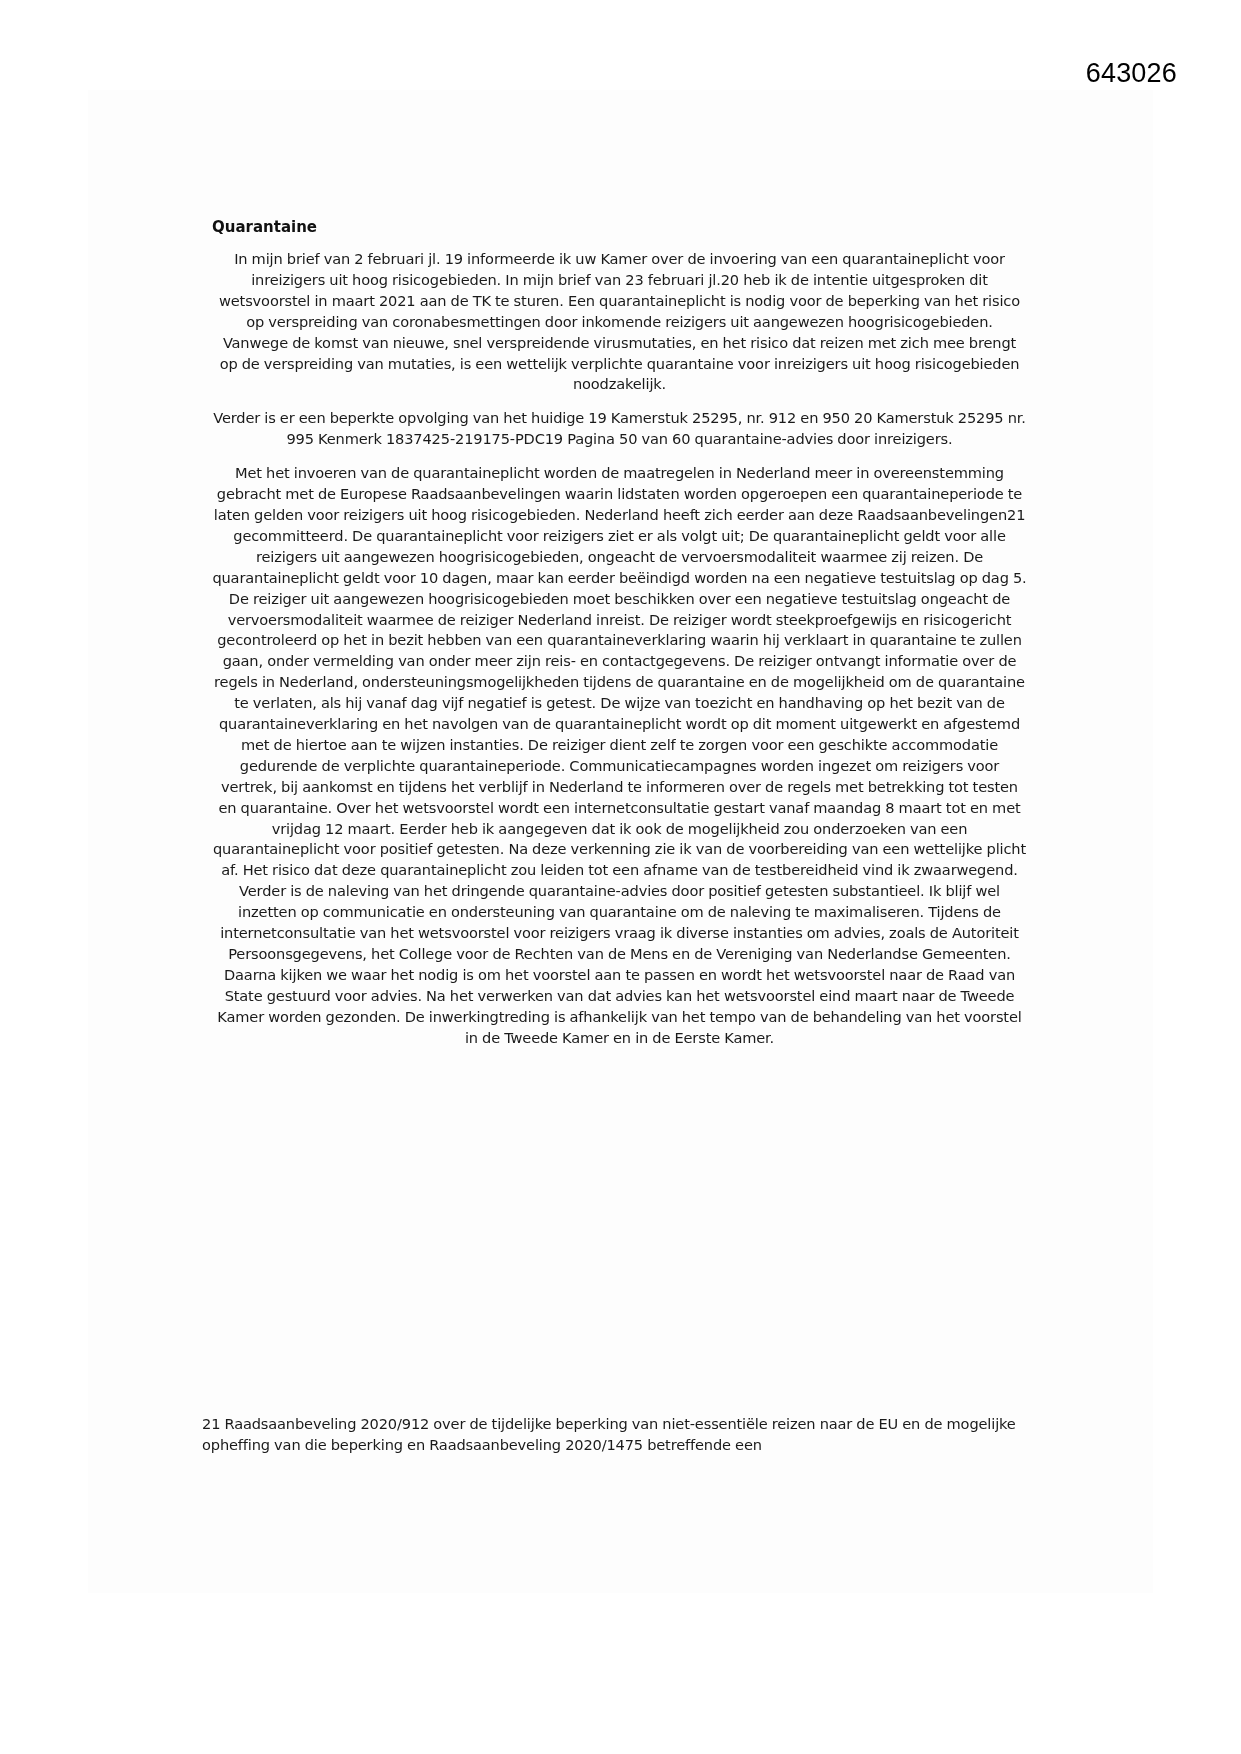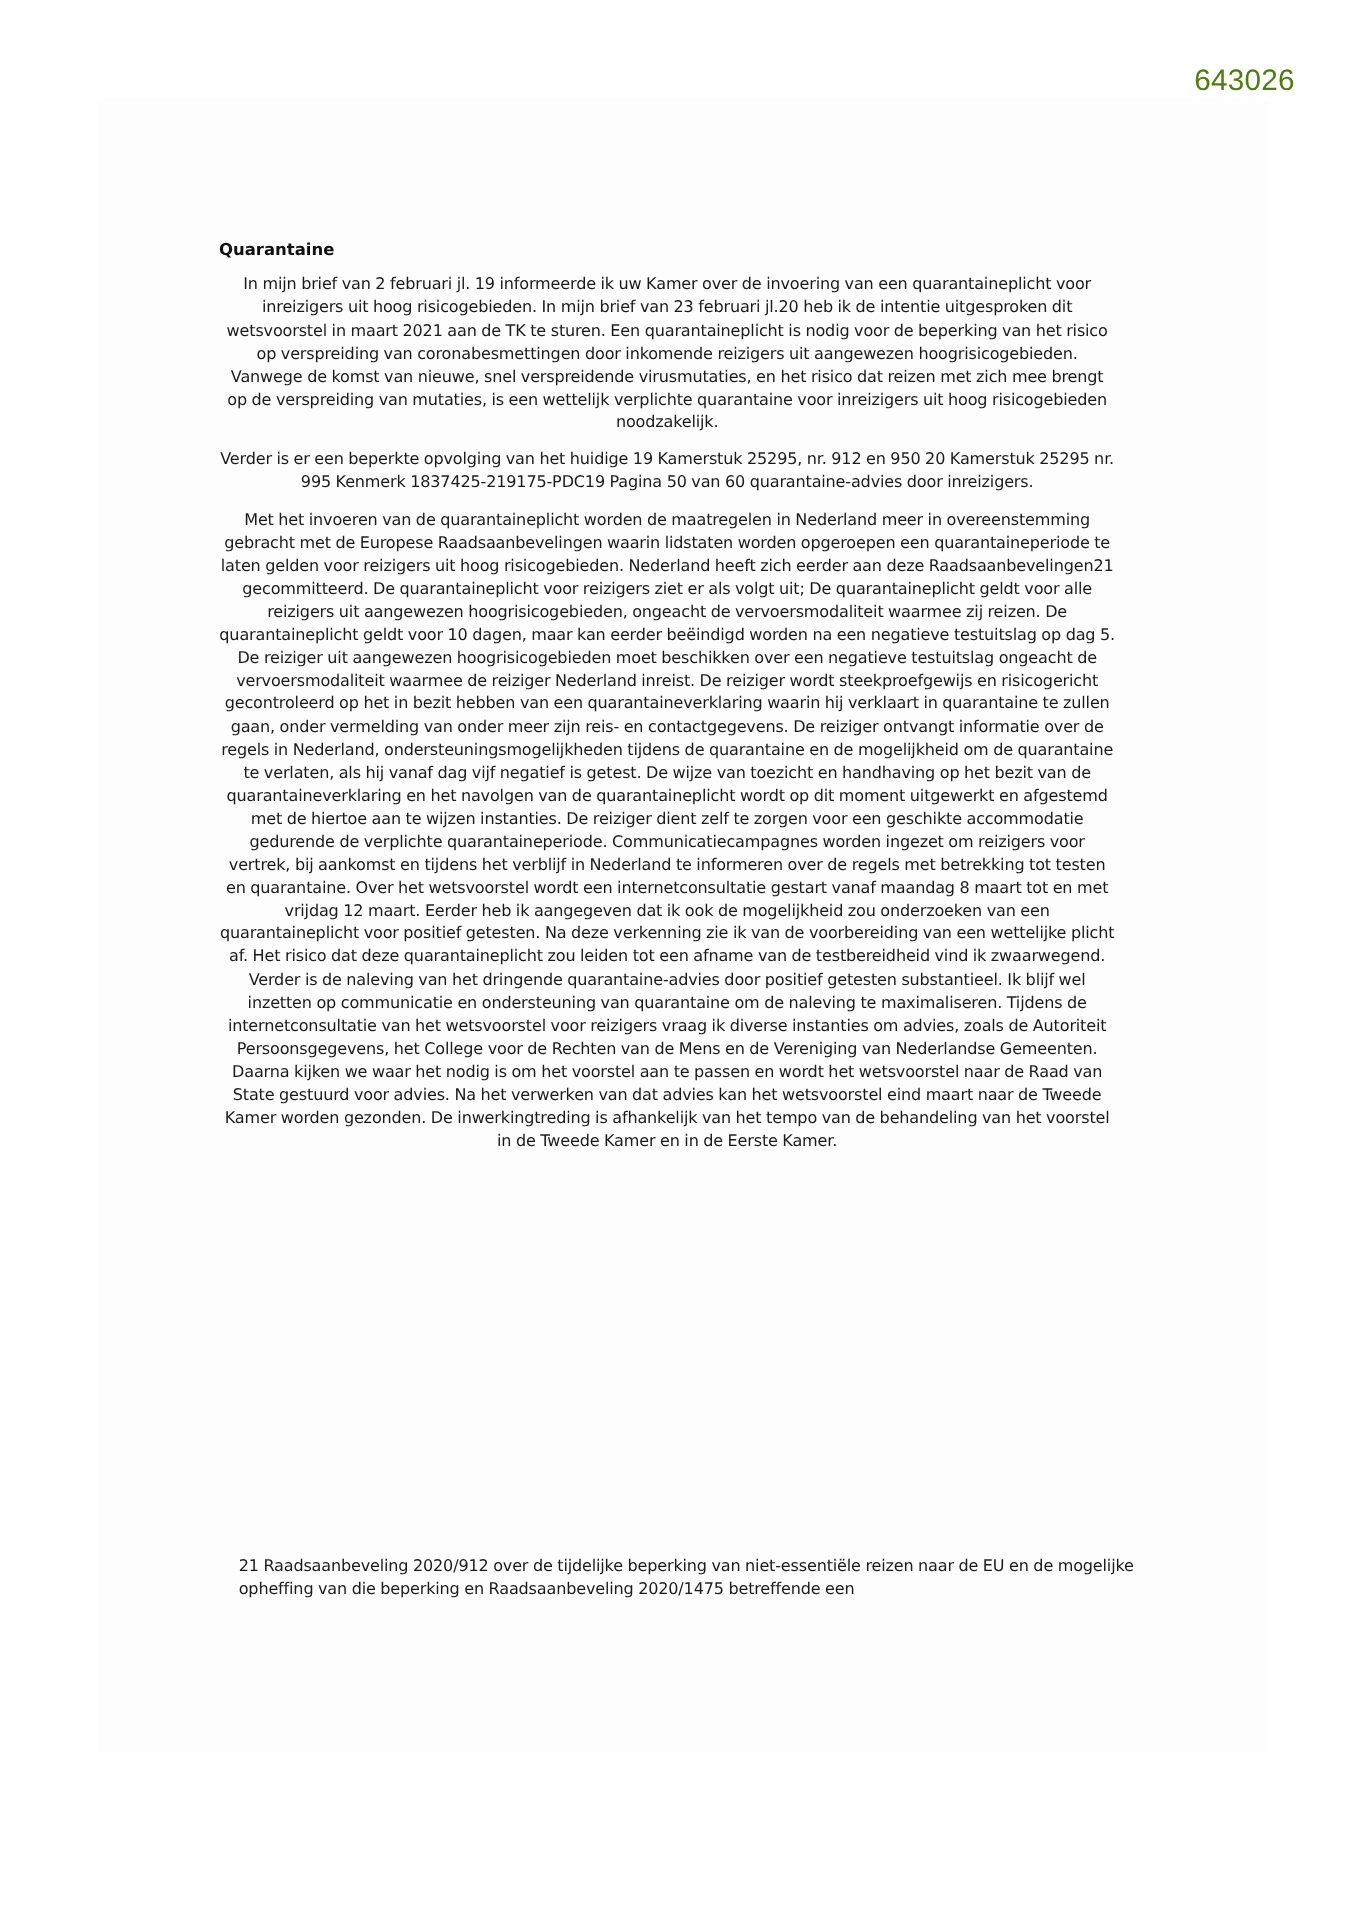--- a/index.html
+++ b/index.html
@@ -14,55 +14,55 @@
       overflow: hidden;
       font-family: "DejaVu Sans", sans-serif;
       color: #1a1a1a;
     }
     .doc-id {
       position: absolute;
       top: 58px;
       right: 64px;
       font-family: "Liberation Sans", sans-serif;
       font-size: 27px;
-      color: #4d7c0f;
+      color: #000000;
       letter-spacing: 0.2px;
     }
     .inner-page {
       position: absolute;
       left: 88px;
       top: 90px;
       width: 1065px;
       height: 1503px;
       background: #fdfdfd;
     }
     .content {
       position: absolute;
-      left: 199px;
+      left: 212px;
       top: 217px;
       width: 815px;
     }
     .section-title {
       font-weight: bold;
       font-size: 15px;
       line-height: 20px;
       margin: 0 0 12px 0;
       color: #111;
     }
     .para {
       font-size: 14.6px;
       line-height: 20.9px;
       margin: 0 0 13px 0;
       letter-spacing: -0.15px;
       word-spacing: -0.3px;
       text-align: center;
     }
     .footnote {
       position: absolute;
-      left: 217px;
+      left: 202px;
       top: 1413px;
       width: 815px;
       font-size: 14.6px;
       line-height: 21px;
       letter-spacing: -0.15px;
       word-spacing: -0.3px;
       margin: 0;
     }
   </style>
 </head>

